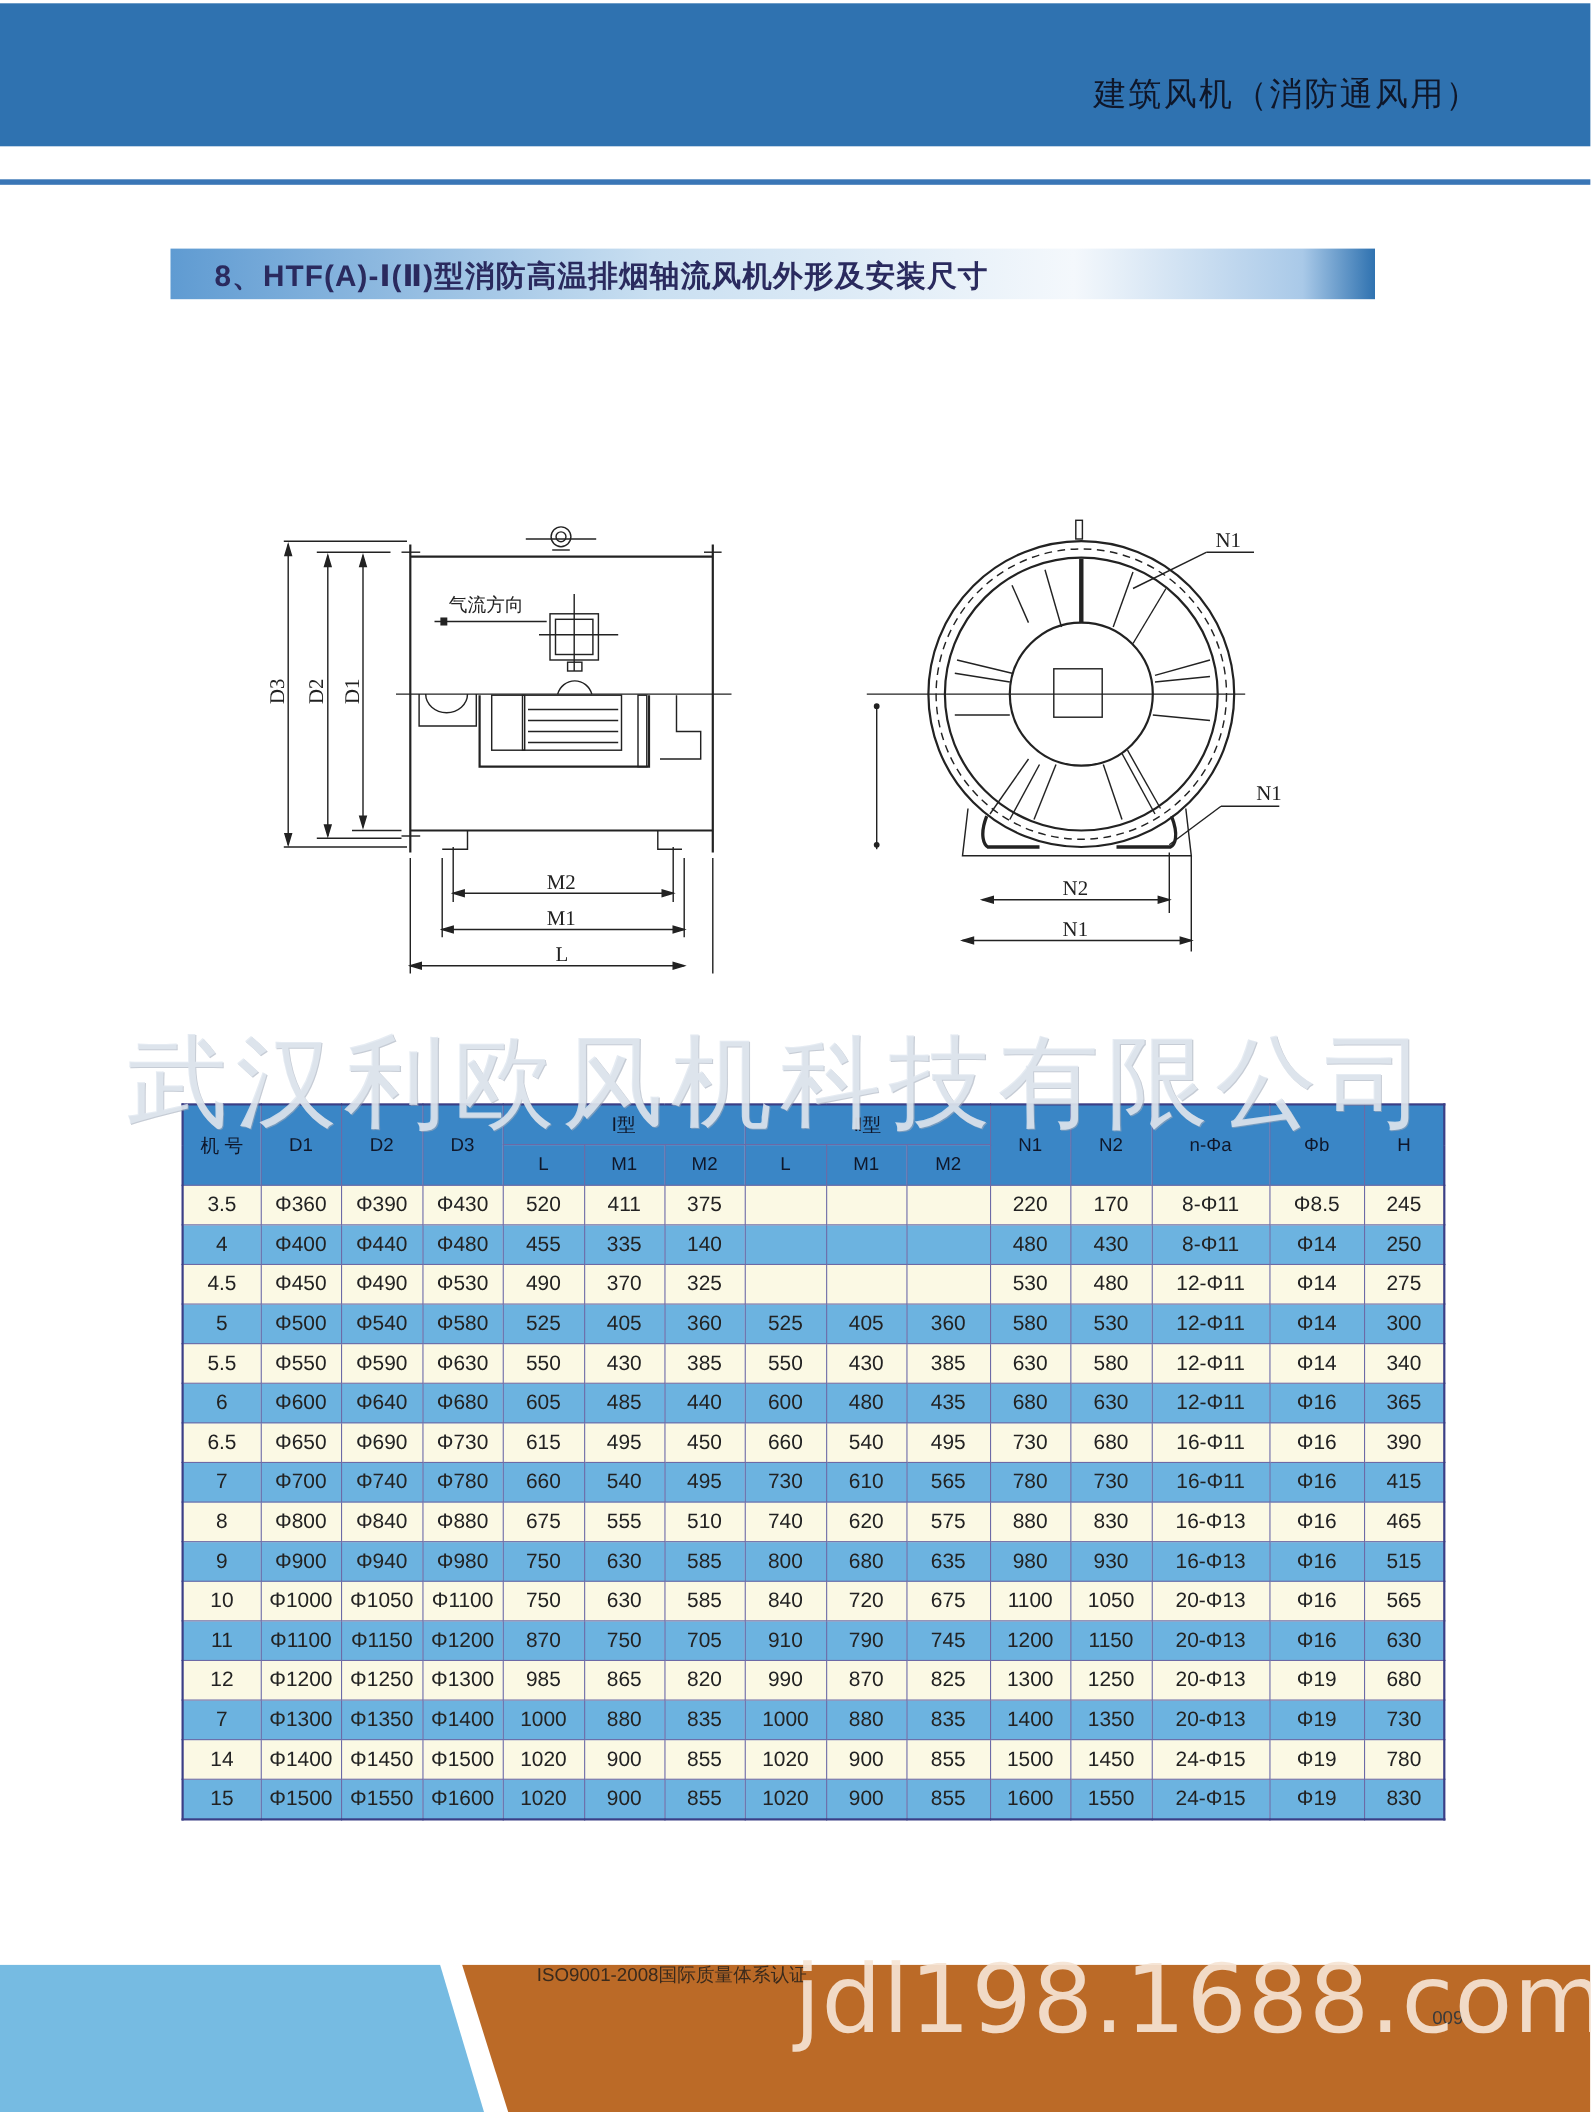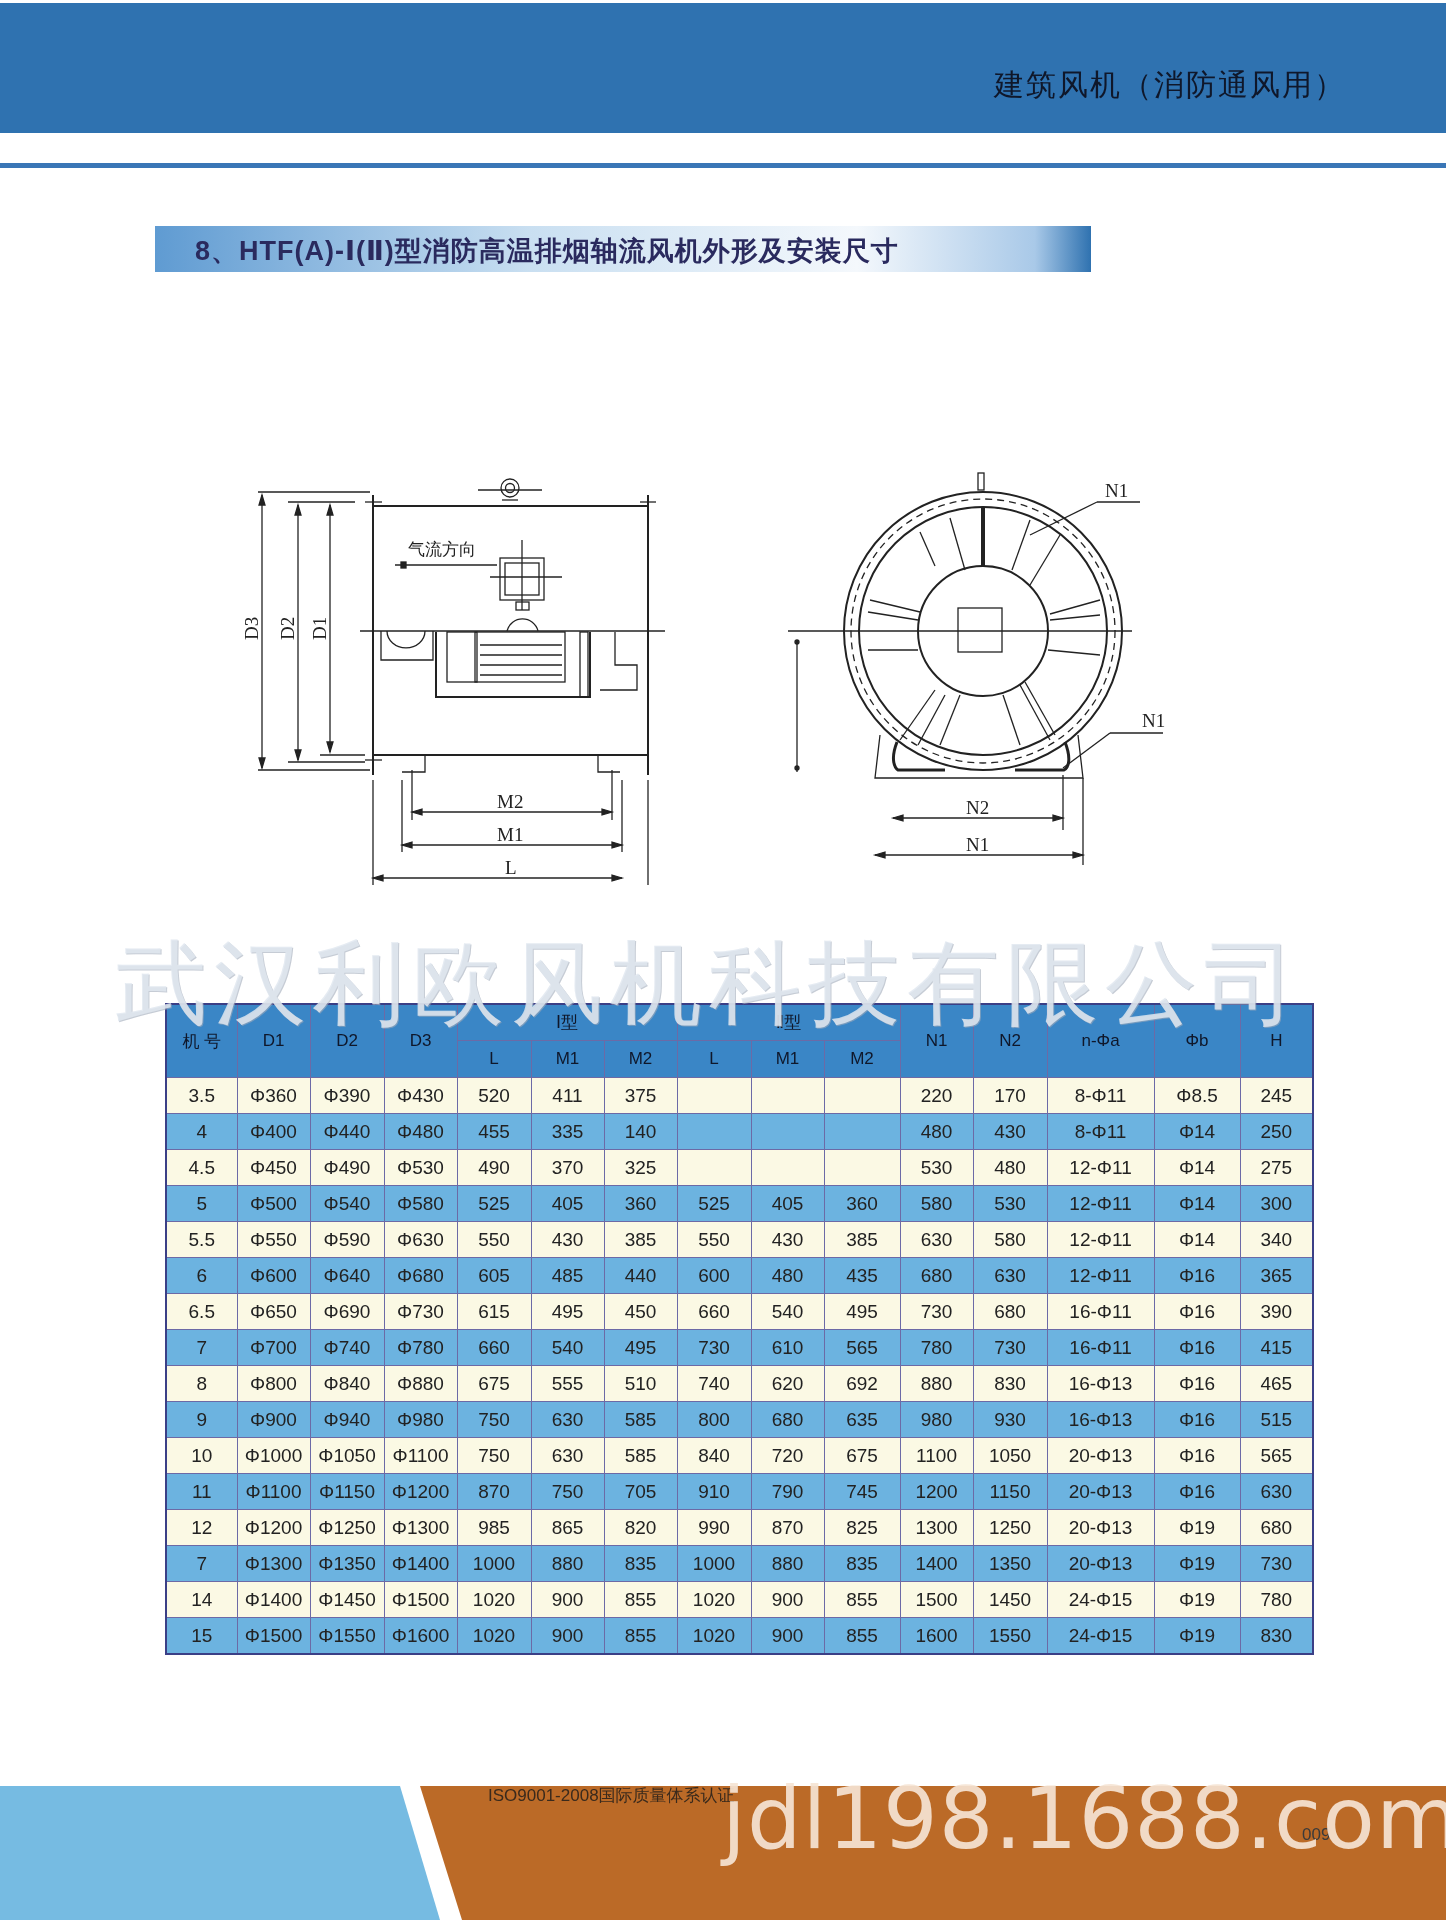--- a/index.html
+++ b/index.html
@@ -14,22 +14,23 @@
   }
   .top-band-title {
     position: absolute; right: 100px; top: 62px;
     color: #0f172a; font-size: 30px; letter-spacing: 2px;
   }
   .top-rule {
     position: absolute; left: 0; top: 163px; width: 1446px; height: 5px;
     background: #3a76b6;
   }
   .section-bar {
-    position: absolute; left: 155px; top: 226px; width: 936px; height: 46px;
+    position: absolute; left: 155px; top: 226px; width: 1072px; height: 46px;
     background: linear-gradient(90deg, #5f9bd2 0%, #c9dff1 40%, #f4f8fc 75%, #a9c9e8 94%, #2f72b0 100%);
+    padding-left: 23px;
   }
   .section-title {
     position: absolute; left: 40px; top: 7px;
     color: #2a2a5e; font-size: 27px; font-weight: bold; letter-spacing: 1px; white-space: nowrap;
   }
   .diagram { position: absolute; left: 0; top: 0; }
   .diagram text { font-family: "Liberation Serif", "DejaVu Serif", serif; fill: #222; }
   .watermark {
     position: absolute; left: 115px; top: 922px; width: 1220px;
     color: rgba(225,232,240,0.85); font-size: 92px; letter-spacing: 7px;
@@ -393,21 +394,21 @@
       <tr class="odd">
         <td>8</td>
         <td>Φ800</td>
         <td>Φ840</td>
         <td>Φ880</td>
         <td>675</td>
         <td>555</td>
         <td>510</td>
         <td>740</td>
         <td>620</td>
-        <td>692</td>
+        <td>575</td>
         <td>880</td>
         <td>830</td>
         <td>16-Φ13</td>
         <td>Φ16</td>
         <td>465</td>
       </tr>
       <tr class="even">
         <td>9</td>
         <td>Φ900</td>
         <td>Φ940</td>

